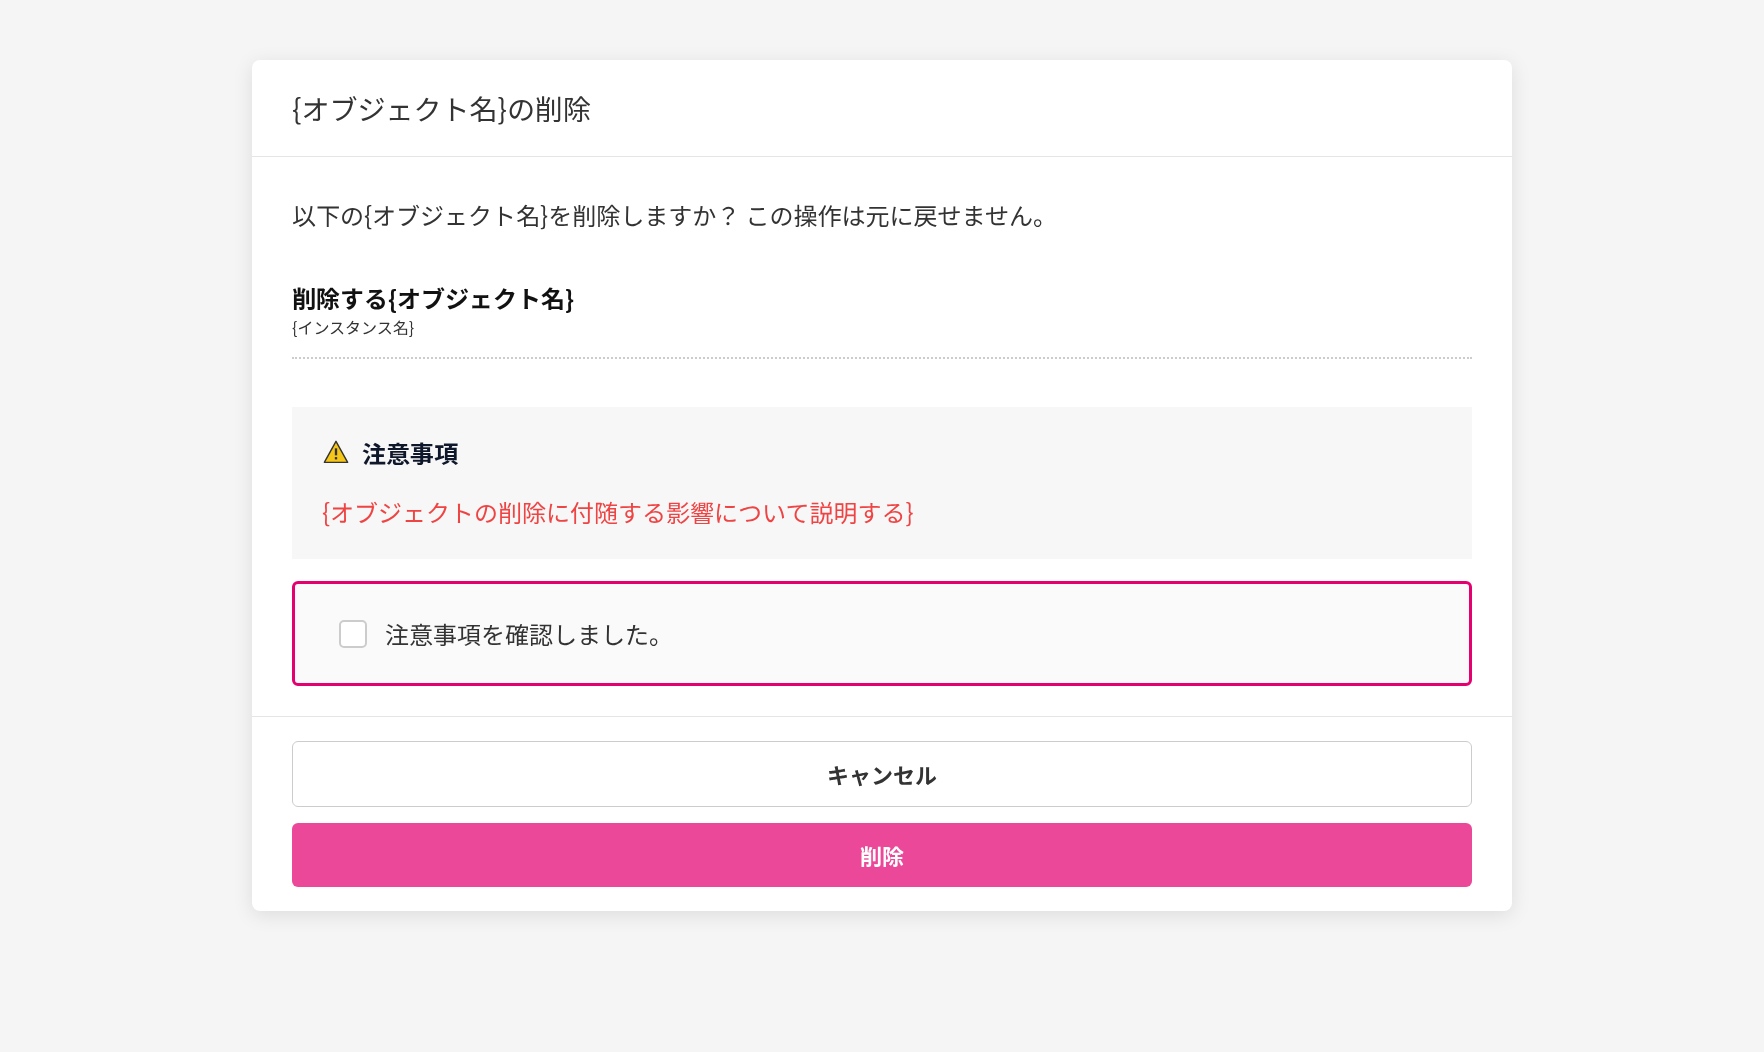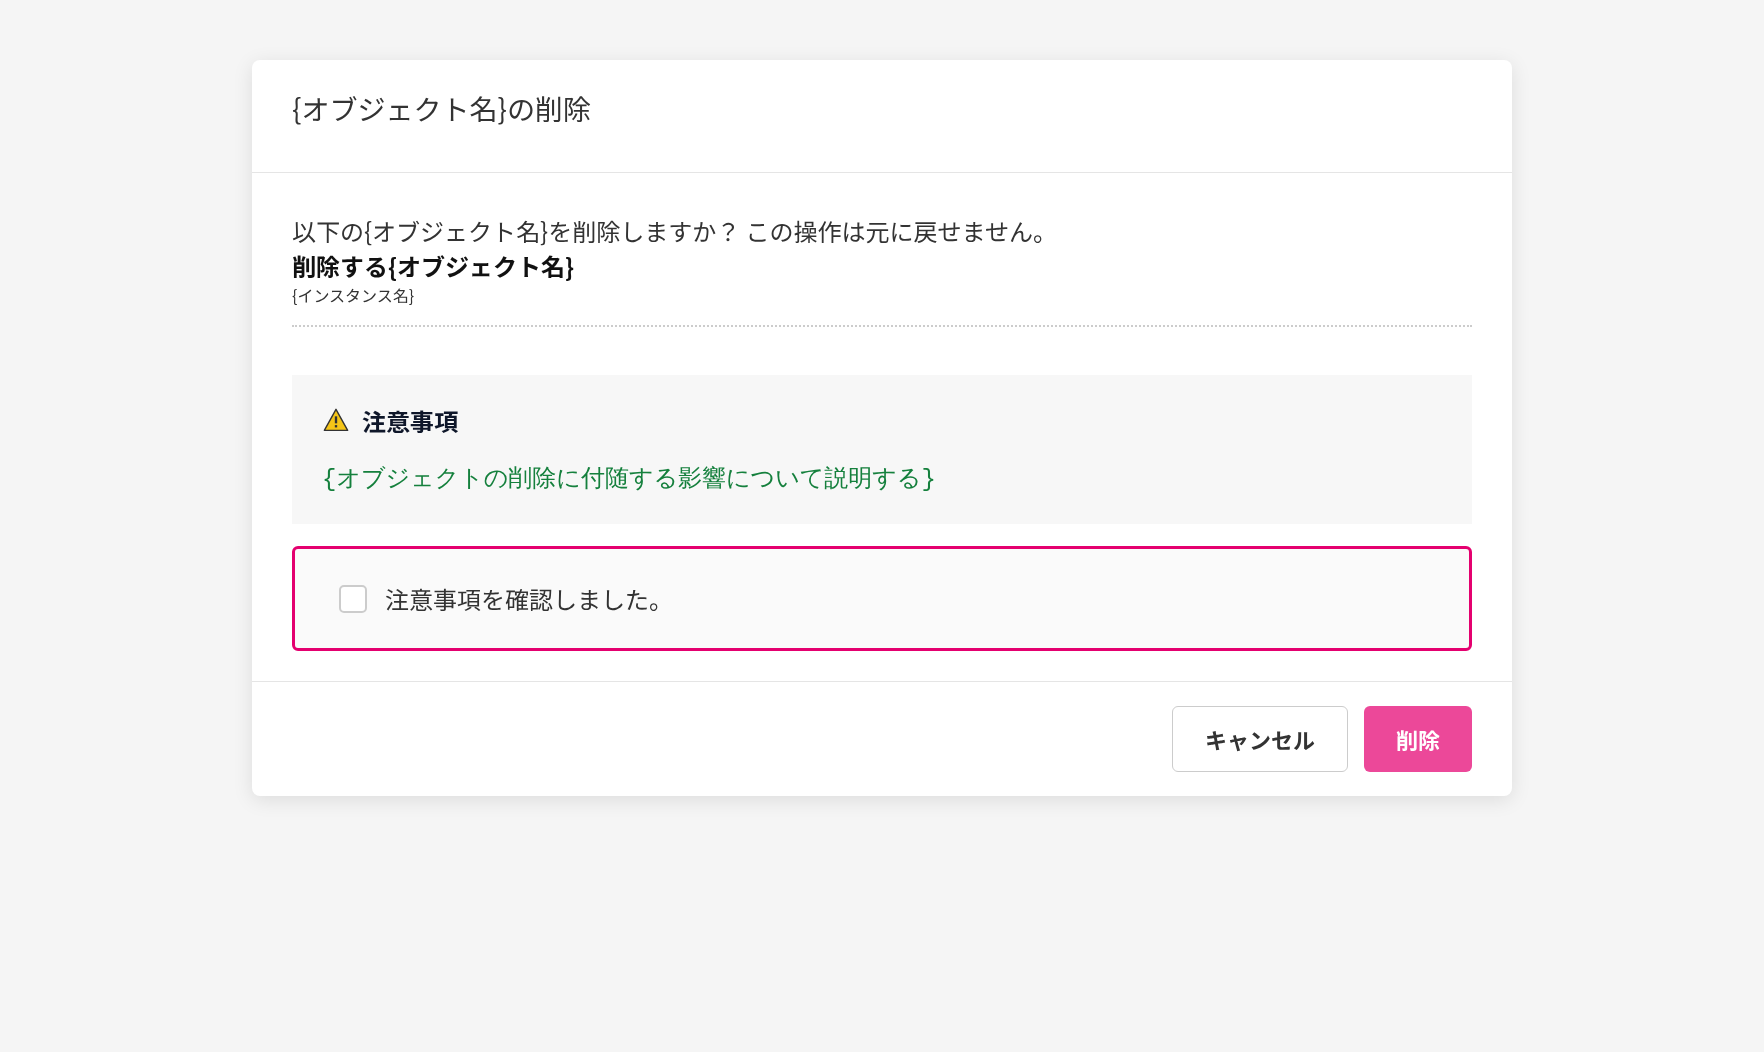--- a/index.html
+++ b/index.html
@@ -21,37 +21,38 @@
 
     .dialog {
       width: 1260px;
       background: #ffffff;
       border-radius: 8px;
       box-shadow: 0 4px 20px rgba(0, 0, 0, 0.1);
       overflow: hidden;
     }
 
     .dialog-header {
-      padding: 28px 40px 44px 40px;
+      padding: 28px 40px 28px 40px;
       border-bottom: 1px solid #e5e5e5;
     }
 
     .dialog-title {
       font-size: 28px;
       font-weight: 400;
       color: #333;
     }
 
     .dialog-body {
       padding: 40px 40px 30px 40px;
     }
 
     .confirm-text {
       font-size: 24px;
       color: #333;
+      margin-bottom: 48px;
       font-weight: 400;
     }
 
     .section-label {
       font-size: 24px;
       font-weight: 700;
       color: #111;
     }
 
     .instance-name {
@@ -83,23 +84,22 @@
     }
 
     .notice-title {
       font-size: 24px;
       font-weight: 700;
       color: #0f172a;
     }
 
     .notice-description {
       font-size: 24px;
-      color: #15803d;
+      color: #ef4444;
       font-weight: 400;
-      font-family: Liberation Mono, monospace;
     }
 
     .checkbox-container {
       border: 3px solid #e4006f;
       border-radius: 6px;
       background: #fafafa;
       padding: 32px 44px;
       display: flex;
       align-items: center;
       gap: 18px;
@@ -120,20 +120,21 @@
       color: #333;
       font-weight: 400;
     }
 
     .dialog-footer {
       border-top: 1px solid #e5e5e5;
       padding: 24px 40px;
       display: flex;
       justify-content: flex-end;
       gap: 16px;
+      flex-direction: column;
     }
 
     .btn {
       font-size: 22px;
       font-weight: 700;
       padding: 16px 32px;
       border-radius: 6px;
       cursor: pointer;
       border: none;
       font-family: inherit;

